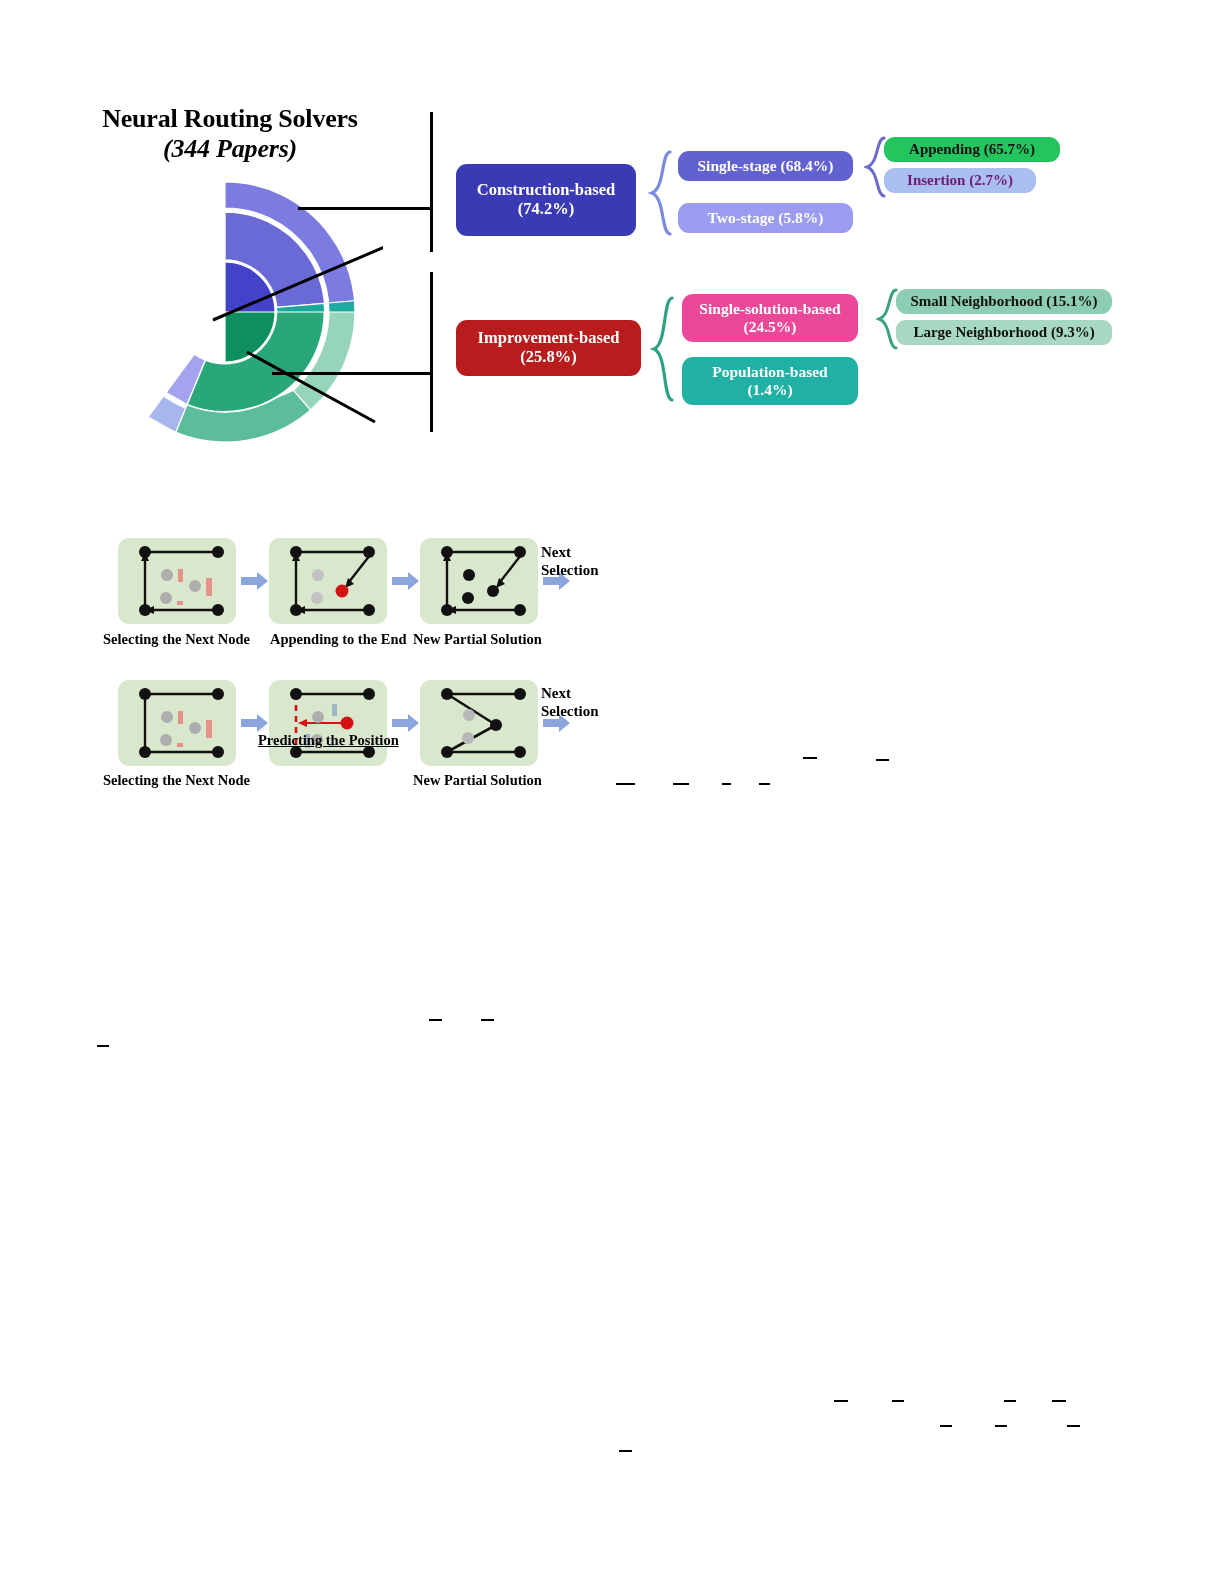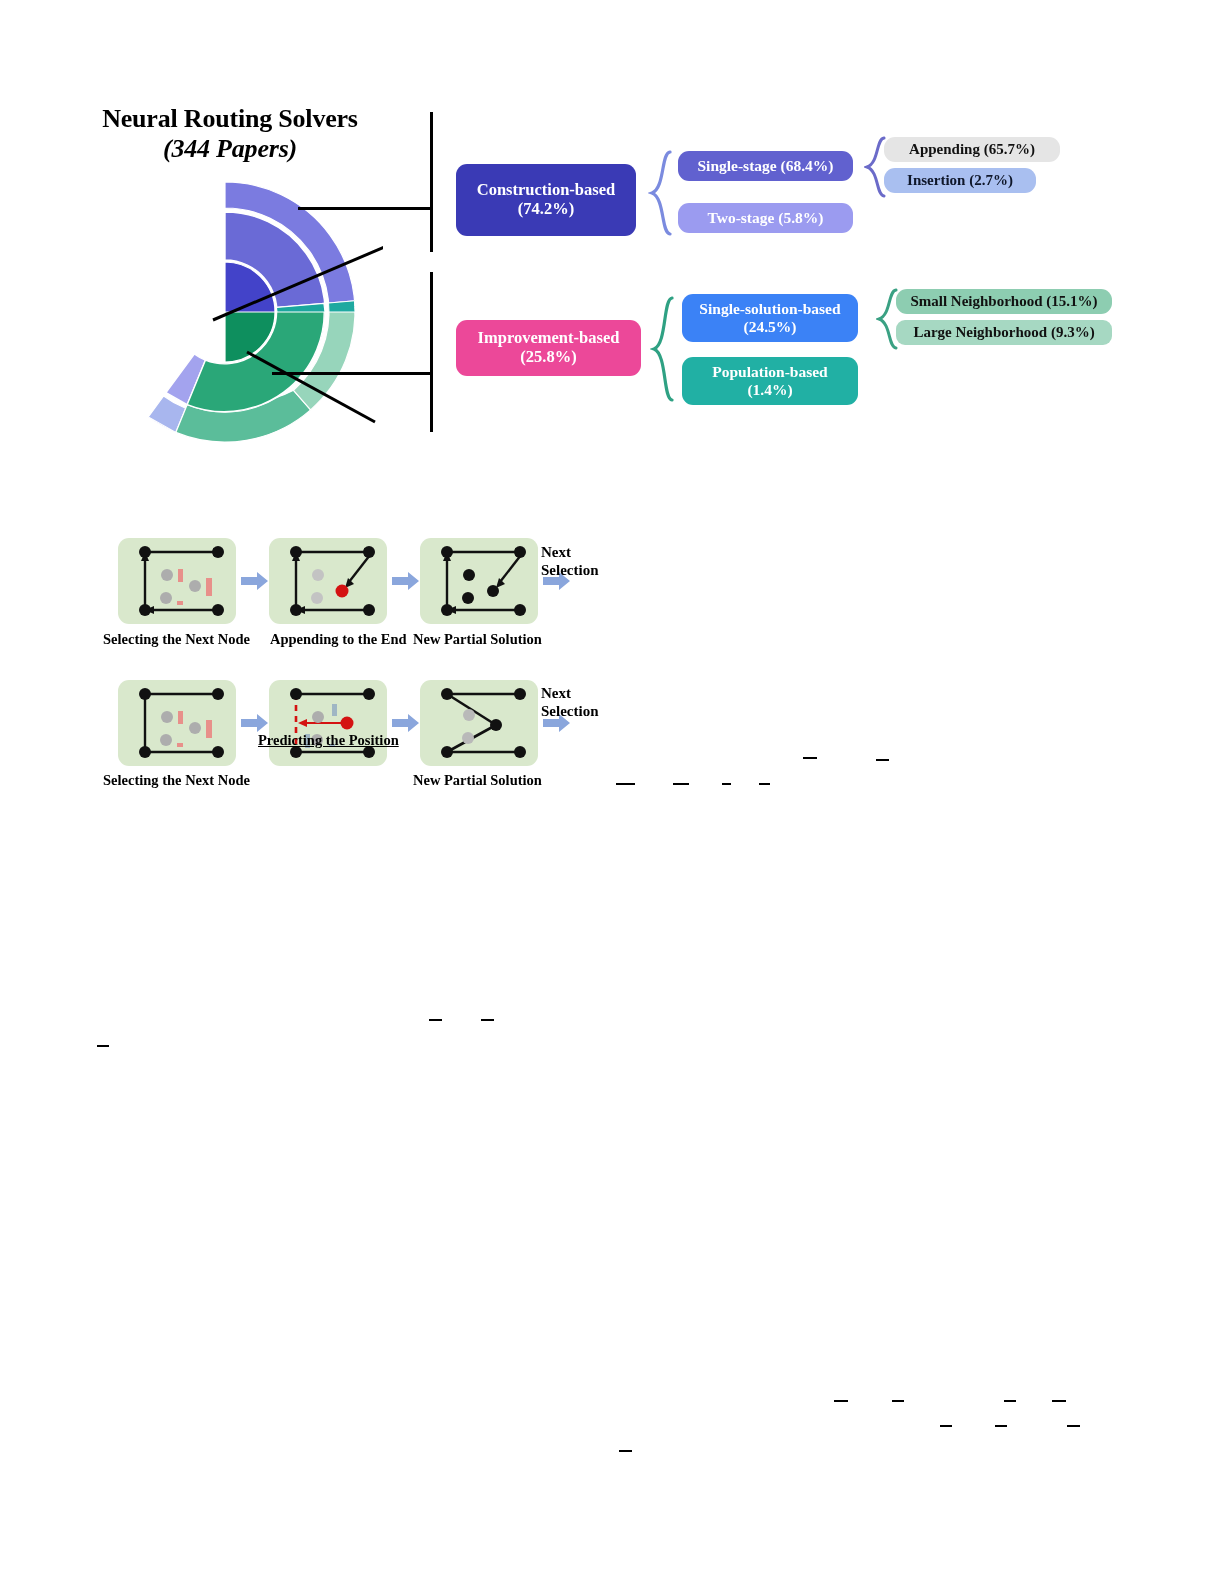--- a/index.html
+++ b/index.html
@@ -100,38 +100,38 @@
 </div>
 
 <div class="node-box box-l2" style="left:678px;top:203px;width:175px;height:30px;background:#9b9bf0;">
   <span>Two-stage (5.8%)</span>
 </div>
 
 <svg class="brace" style="left:864px;top:136px;" width="24" height="62" viewBox="0 0 24 62">
   <path d="M20 2 C12 3 15 27 3 31 C15 35 12 59 20 60" fill="none" stroke="#6b6bc9" stroke-width="3" stroke-linecap="round"></path>
 </svg>
 
-<div class="node-box box-l3" style="left:884px;top:137px;width:176px;height:25px;background:#e5e5e5;color:#111;">
+<div class="node-box box-l3" style="left:884px;top:137px;width:176px;height:25px;background:#22c55e;color:#111;">
   <span>Appending (65.7%)</span>
 </div>
 
-<div class="node-box box-l3" style="left:884px;top:168px;width:152px;height:25px;background:#a9bff0;color:#0f172a;">
+<div class="node-box box-l3" style="left:884px;top:168px;width:152px;height:25px;background:#a9bff0;color:#701a75;">
   <span>Insertion (2.7%)</span>
 </div>
 
-<div class="node-box box-l1" style="left:456px;top:320px;width:185px;height:56px;background:#ec4899;flex-direction:column;">
+<div class="node-box box-l1" style="left:456px;top:320px;width:185px;height:56px;background:#b91c1c;flex-direction:column;">
   <span>Improvement-based</span>
   <span>(25.8%)</span>
 </div>
 
 <svg class="brace" style="left:650px;top:296px;" width="26" height="106" viewBox="0 0 26 106">
   <path d="M22 2 C13 3 17 48 4 53 C17 58 13 103 22 104" fill="none" stroke="#2fa183" stroke-width="3.2" stroke-linecap="round"></path>
 </svg>
 
-<div class="node-box box-l2" style="left:682px;top:294px;width:176px;height:48px;background:#3b82f6;flex-direction:column;">
+<div class="node-box box-l2" style="left:682px;top:294px;width:176px;height:48px;background:#ec4899;flex-direction:column;">
   <span>Single-solution-based</span>
   <span>(24.5%)</span>
 </div>
 
 <div class="node-box box-l2" style="left:682px;top:357px;width:176px;height:48px;background:#21b0a4;flex-direction:column;">
   <span>Population-based</span>
   <span>(1.4%)</span>
 </div>
 
 <svg class="brace" style="left:876px;top:288px;" width="24" height="62" viewBox="0 0 24 62">

